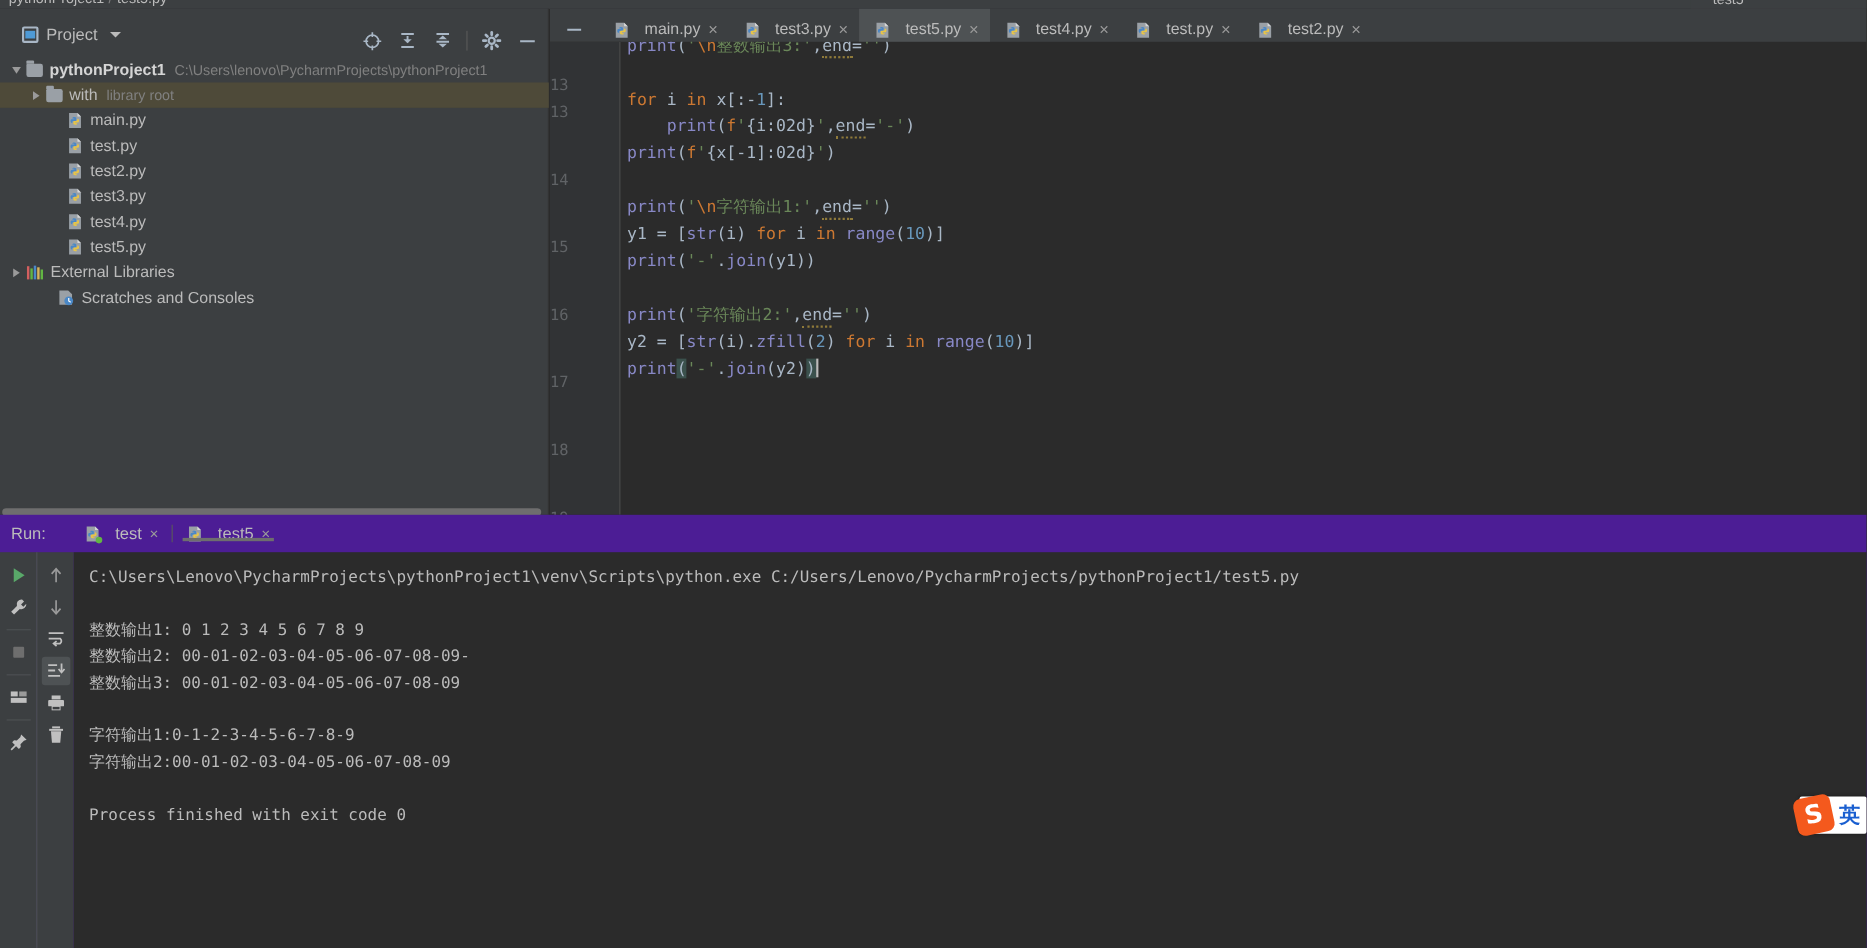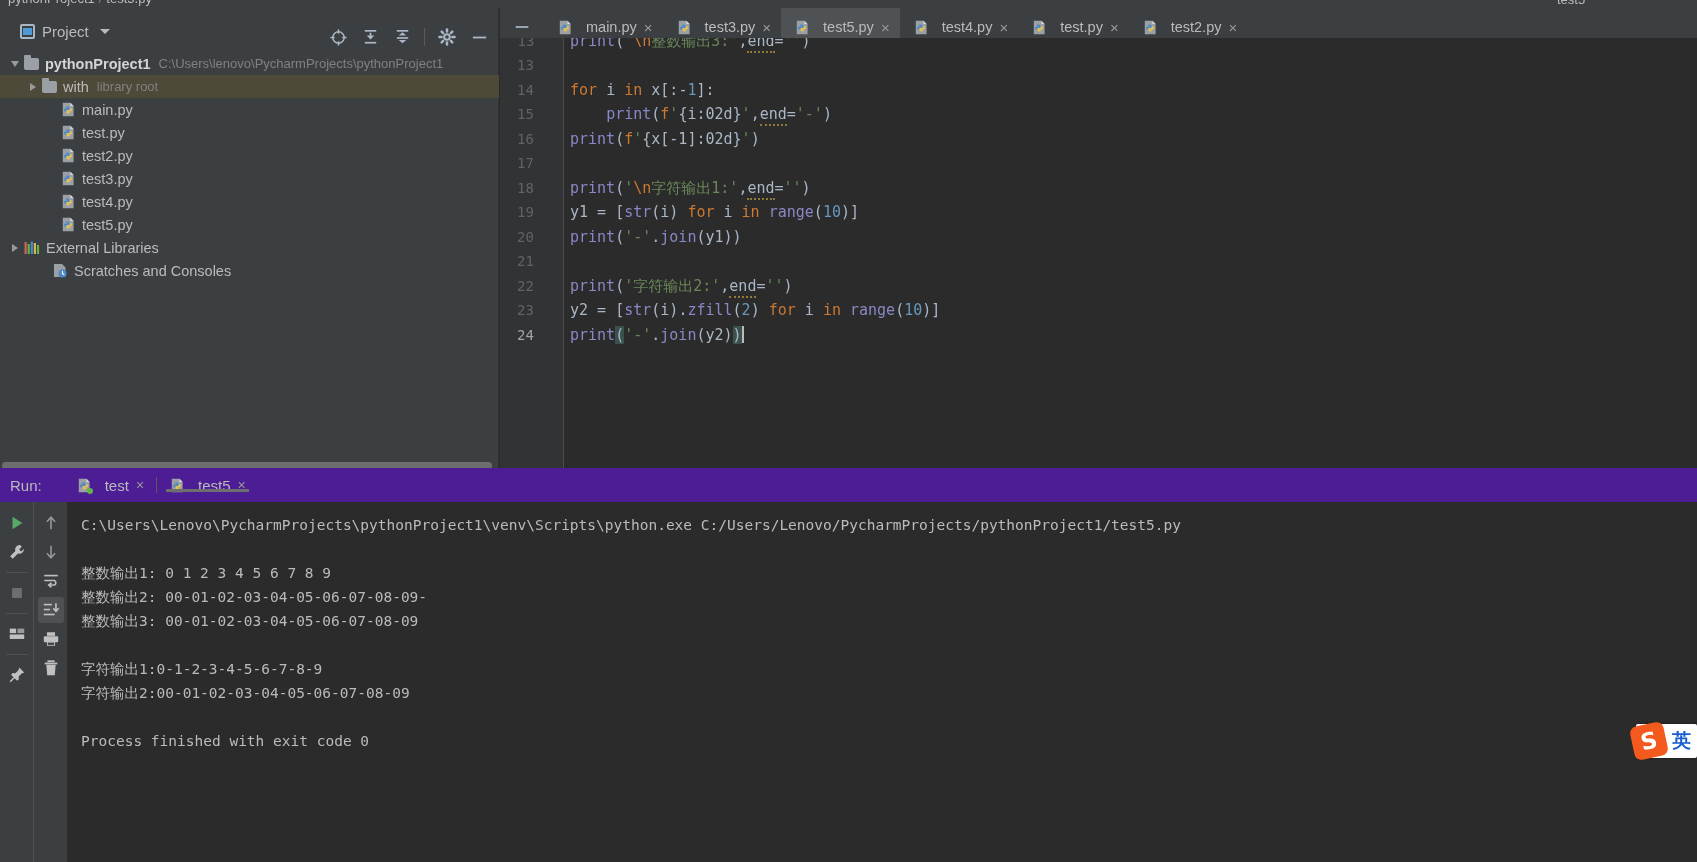--- a/index.html
+++ b/index.html
@@ -129,24 +129,24 @@
   }
   #code-area {
     position: absolute; left: 64px; top: 0; width: 1133px; height: 430px;
   }
   .code-line {
     height: 24.5px; line-height: 24.5px;
     font-family: "DejaVu Sans Mono", "Liberation Mono", monospace;
     font-size: 15px; white-space: pre; color: #a9b7c6;
   }
   .ln {
-    height: 24.5px; line-height: 24.5px; text-align: center;
+    height: 24.5px; line-height: 24.5px; text-align: left;
     padding-right: 12px;
     font-family: "DejaVu Sans Mono", "Liberation Mono", monospace;
-    font-size: 14px; color: #606366;
+    font-size: 14px; color: #606366; margin-top: 37px;
   }
   .ln.cur { color: #a4a3a3; }
   .kw   { color: #cc7832; }
   .bi   { color: #8888c6; }
   .num  { color: #6897bb; }
   .str  { color: #6a8759; }
   .punc { color: #a9b7c6; }
   .kwarg{ color: #a9b7c6; }
   .esc  { color: #cc7832; }
   .brkt-hl { background: #3b514d; }

